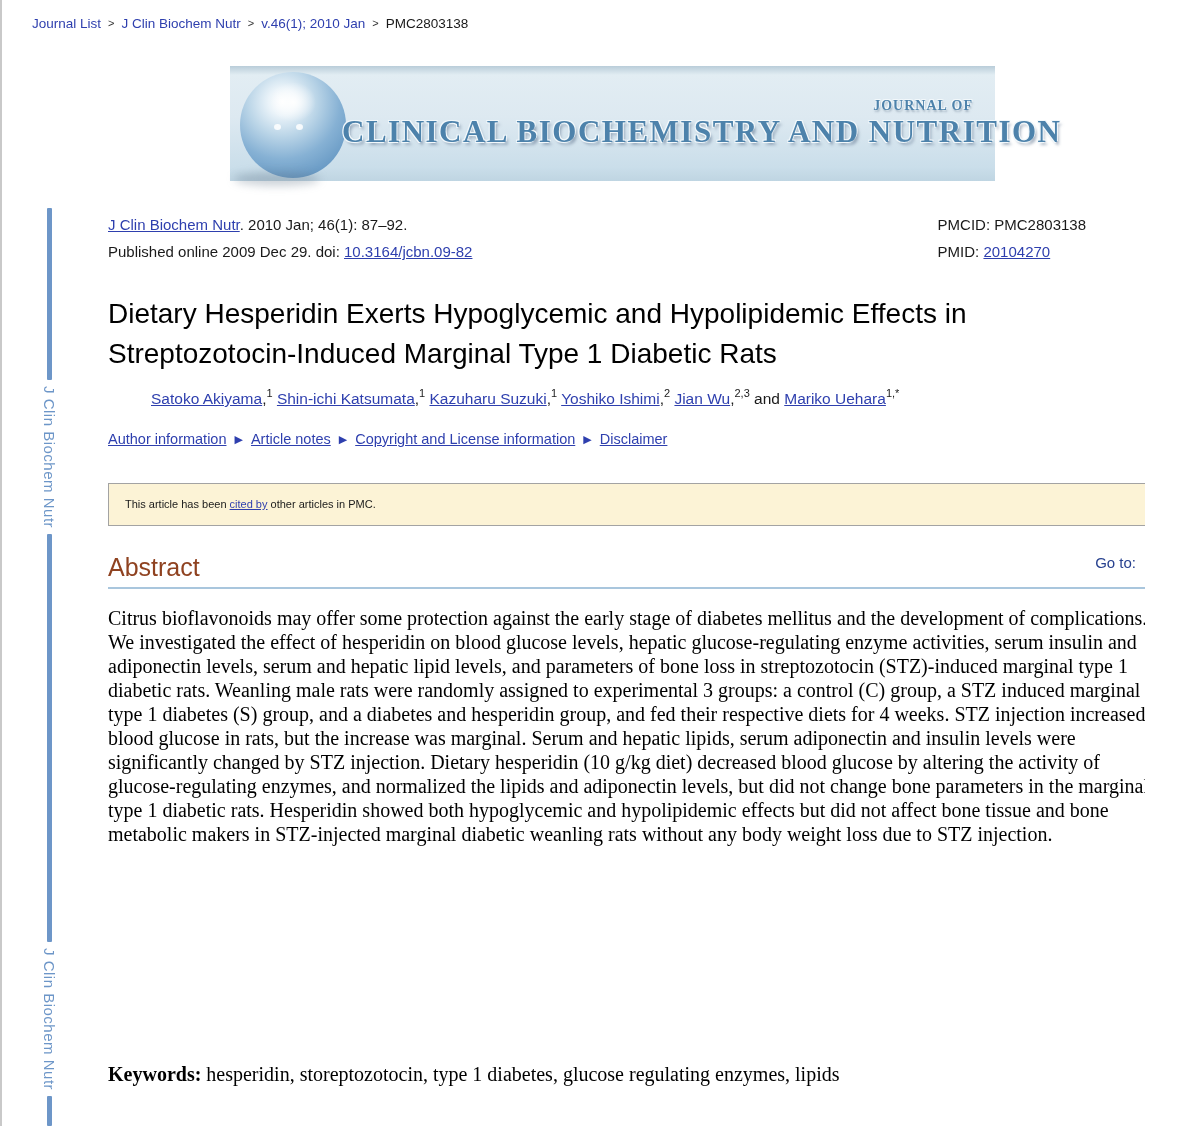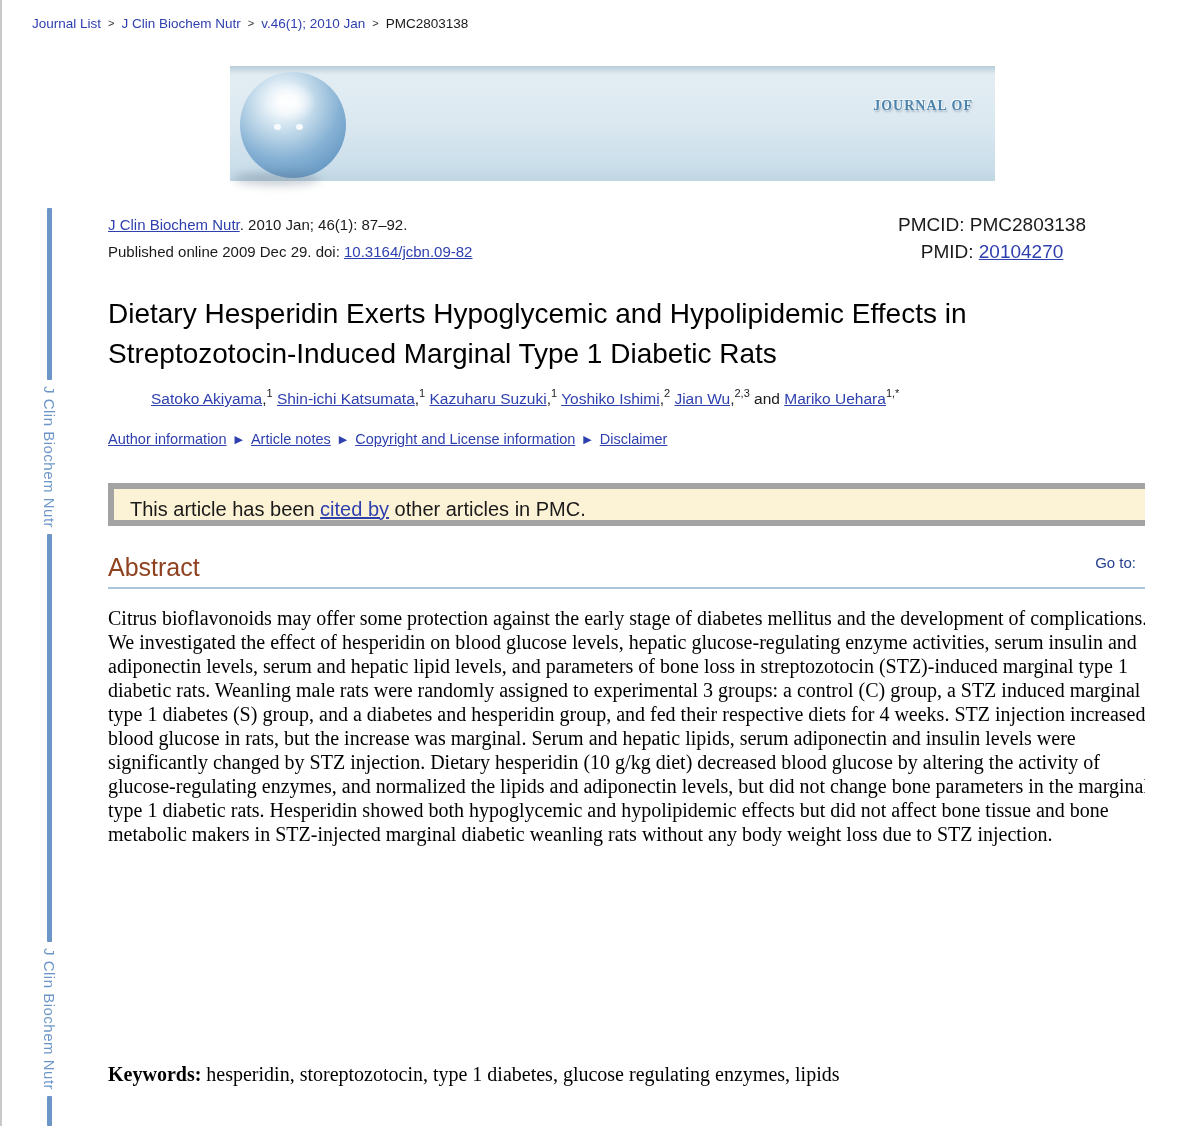--- a/index.html
+++ b/index.html
@@ -39,38 +39,38 @@
              display:flex; flex-direction:column; align-items:center; }
   .vline { width:5px; background:#6d96c8; border-radius:1px; flex:0 0 auto; }
   .l1 { height:172px; }
   .l2 { flex:1 1 auto; }
   .l3 { height:30px; }
   .vtext { writing-mode:vertical-rl; font-size:15px; letter-spacing:.5px; color:#6d96c8;
            margin:6px 0; white-space:nowrap; text-shadow:1px 1px 1px rgba(255,255,255,.9); }
 
   
   .cite-left { position:absolute; left:108px; top:211px; font-size:15px; line-height:27px; color:#1a1a1a; }
-  .ids-right { position:absolute; right:59px; top:211px; font-size:19px; line-height:27px; color:#1a1a1a; text-align:center; }
+  .ids-right { position:absolute; right:59px; top:211px; font-size:15px; line-height:27px; color:#1a1a1a; text-align:left; }
   a.plink { color:#2e3fae; text-decoration:underline; cursor:pointer; }
 
   
   .title { position:absolute; left:108px; top:294px; width:990px; font-size:28px; font-weight:400;
            line-height:40px; color:#000; }
   .authors { position:absolute; left:108px; top:388px; width:1050px; font-size:15.5px; color:#1a1a1a;margin-left:43px; }
   .authors sup { font-size:11px; position:relative; top:-1px; }
   a.author-link { color:#2e3fae; text-decoration:underline; cursor:pointer; }
 
   .article-links { position:absolute; left:108px; top:431px; font-size:14.5px; }
   a.info-link { color:#2e3fae; text-decoration:underline; cursor:pointer; }
   .link-arrow { color:#2e3fae; font-size:11px; margin:0 8px; position:relative; top:-1px; }
 
   
   .cited-box { position:absolute; left:108px; top:483px; width:1057px; height:43px;
-               background:#fcf3d6; border:6px solid #a3a3a3; border-radius:0;
-               font-size:20px; color:#1a1a1a; line-height:41px; padding:0 16px; }
+               background:#fcf3d6; border:1px solid #a3a3a3; border-radius:0;
+               font-size:11px; color:#1a1a1a; line-height:41px; padding:0 16px; }
 
   
   .abstract-head { position:absolute; left:108px; top:553px; width:1057px;
                    display:flex; justify-content:space-between; align-items:flex-start; }
   .abstract-heading { font-size:25px; font-weight:400; color:#8f4220; }
   .goto { font-size:15px; color:#27418f; display:flex; align-items:center; gap:10px; padding-bottom:2px; }
   .goto-box { display:inline-flex; align-items:center; justify-content:center; width:19px; height:19px;
               border:2px solid #9f9f9f; border-radius:5px; background:#fbfbfb; }
   .rule { position:absolute; left:108px; top:587px; width:1057px; height:2px; background:#a9c6dd; }
 
@@ -90,20 +90,21 @@
   <div class="window-edge"></div>
 
   <nav class="breadcrumb"><a class="crumb-link">Journal List</a><span class="crumb-sep">&gt;</span><a class="crumb-link">J Clin Biochem Nutr</a><span class="crumb-sep">&gt;</span><a class="crumb-link">v.46(1); 2010 Jan</a><span class="crumb-sep">&gt;</span><span class="crumb-current">PMC2803138</span></nav>
 
   <header class="banner">
     <div class="sphere">
       <div class="dot d1"></div>
       <div class="dot d2"></div>
     </div>
     <div class="banner-journal-of">JOURNAL OF</div>
+    <div class="banner-title">CLINICAL BIOCHEMISTRY AND NUTRITION</div>
   </header>
 
   <aside class="sidebar">
     <div class="vline l1"></div>
     <div class="vtext">J Clin Biochem Nutr</div>
     <div class="vline l2"></div>
     <div class="vtext">J Clin Biochem Nutr</div>
     <div class="vline l3"></div>
   </aside>
 

